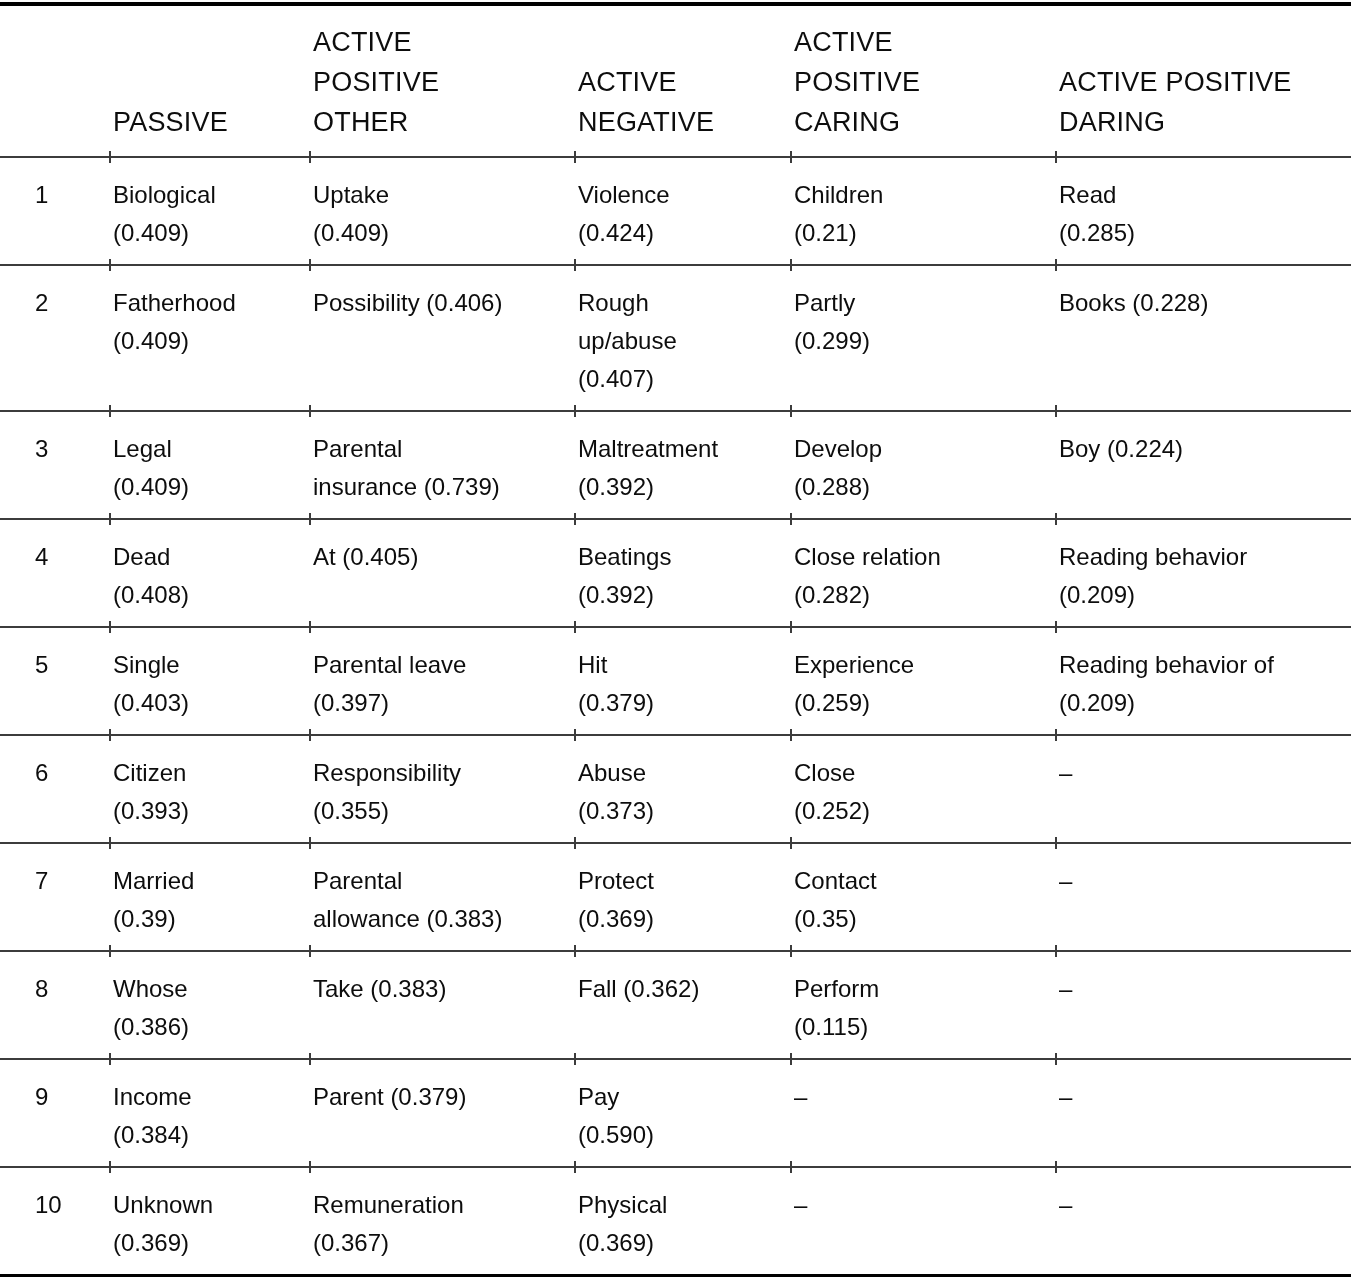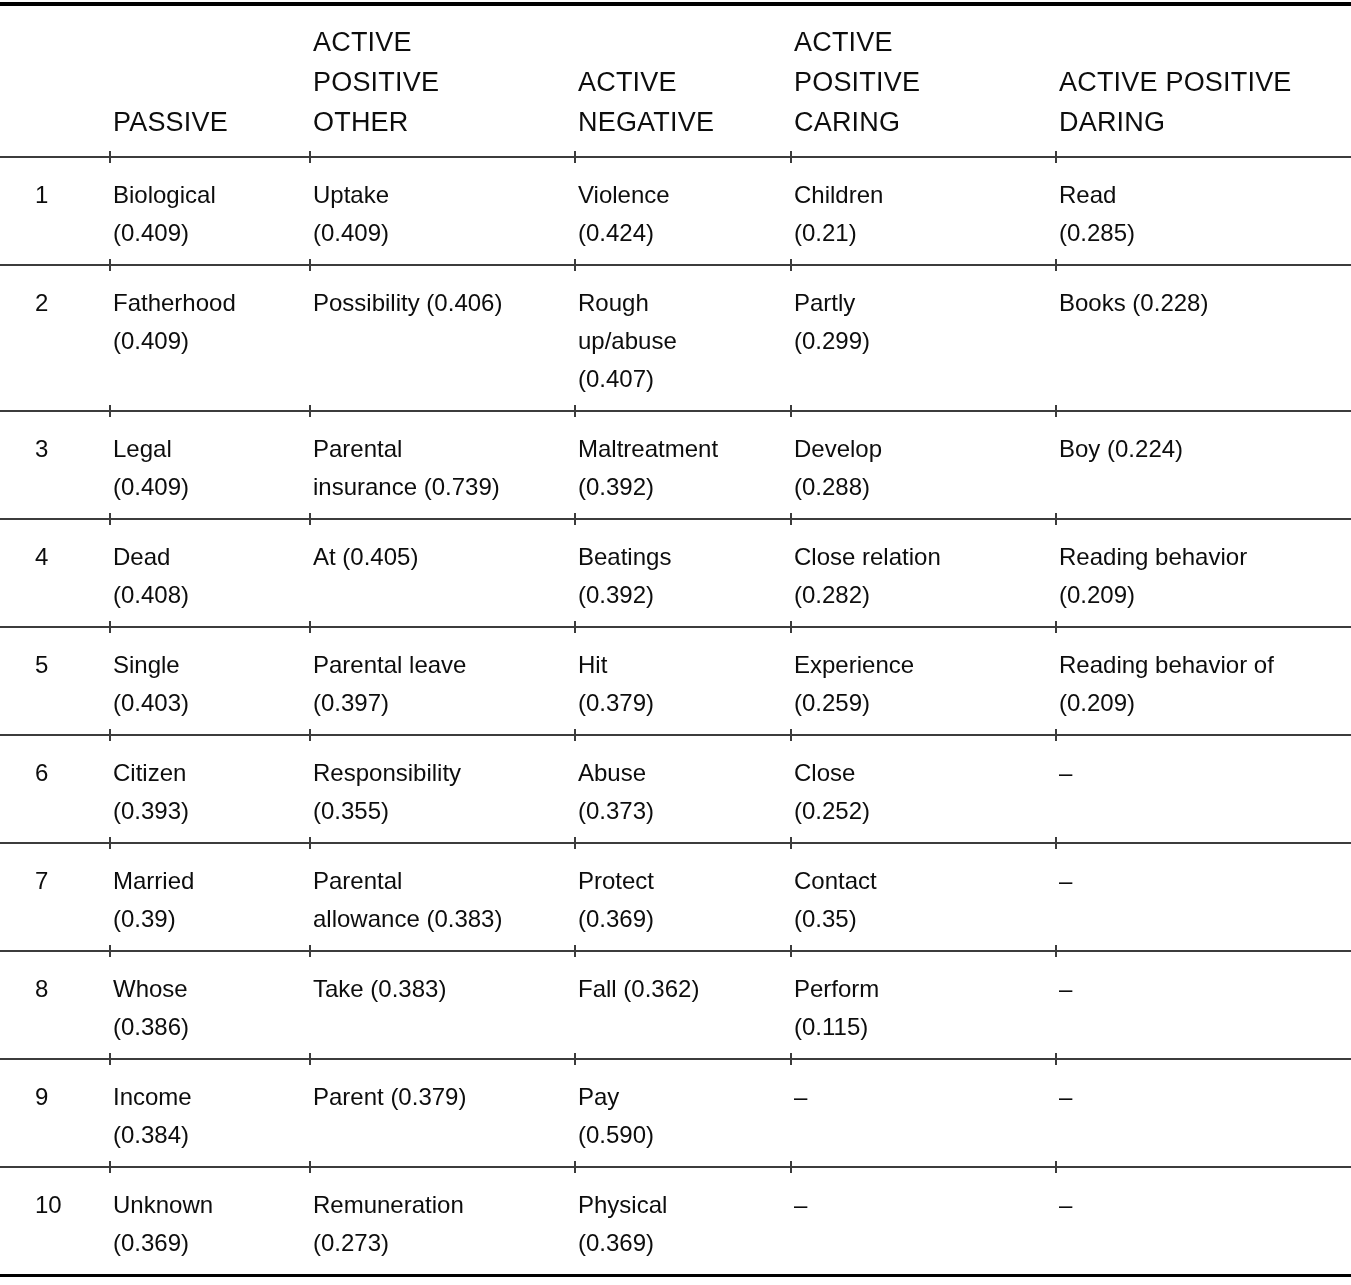--- a/index.html
+++ b/index.html
@@ -323,21 +323,21 @@
         <tr>
           <td class="rank-cell">
             <span class="line">10</span>
           </td>
           <td>
             <span class="line">Unknown</span>
             <span class="line">(0.369)</span>
           </td>
           <td>
             <span class="line">Remuneration</span>
-            <span class="line">(0.273)</span>
+            <span class="line">(0.367)</span>
           </td>
           <td>
             <span class="line">Physical</span>
             <span class="line">(0.369)</span>
           </td>
           <td>
             <span class="line">–</span>
           </td>
           <td>
             <span class="line">–</span>

